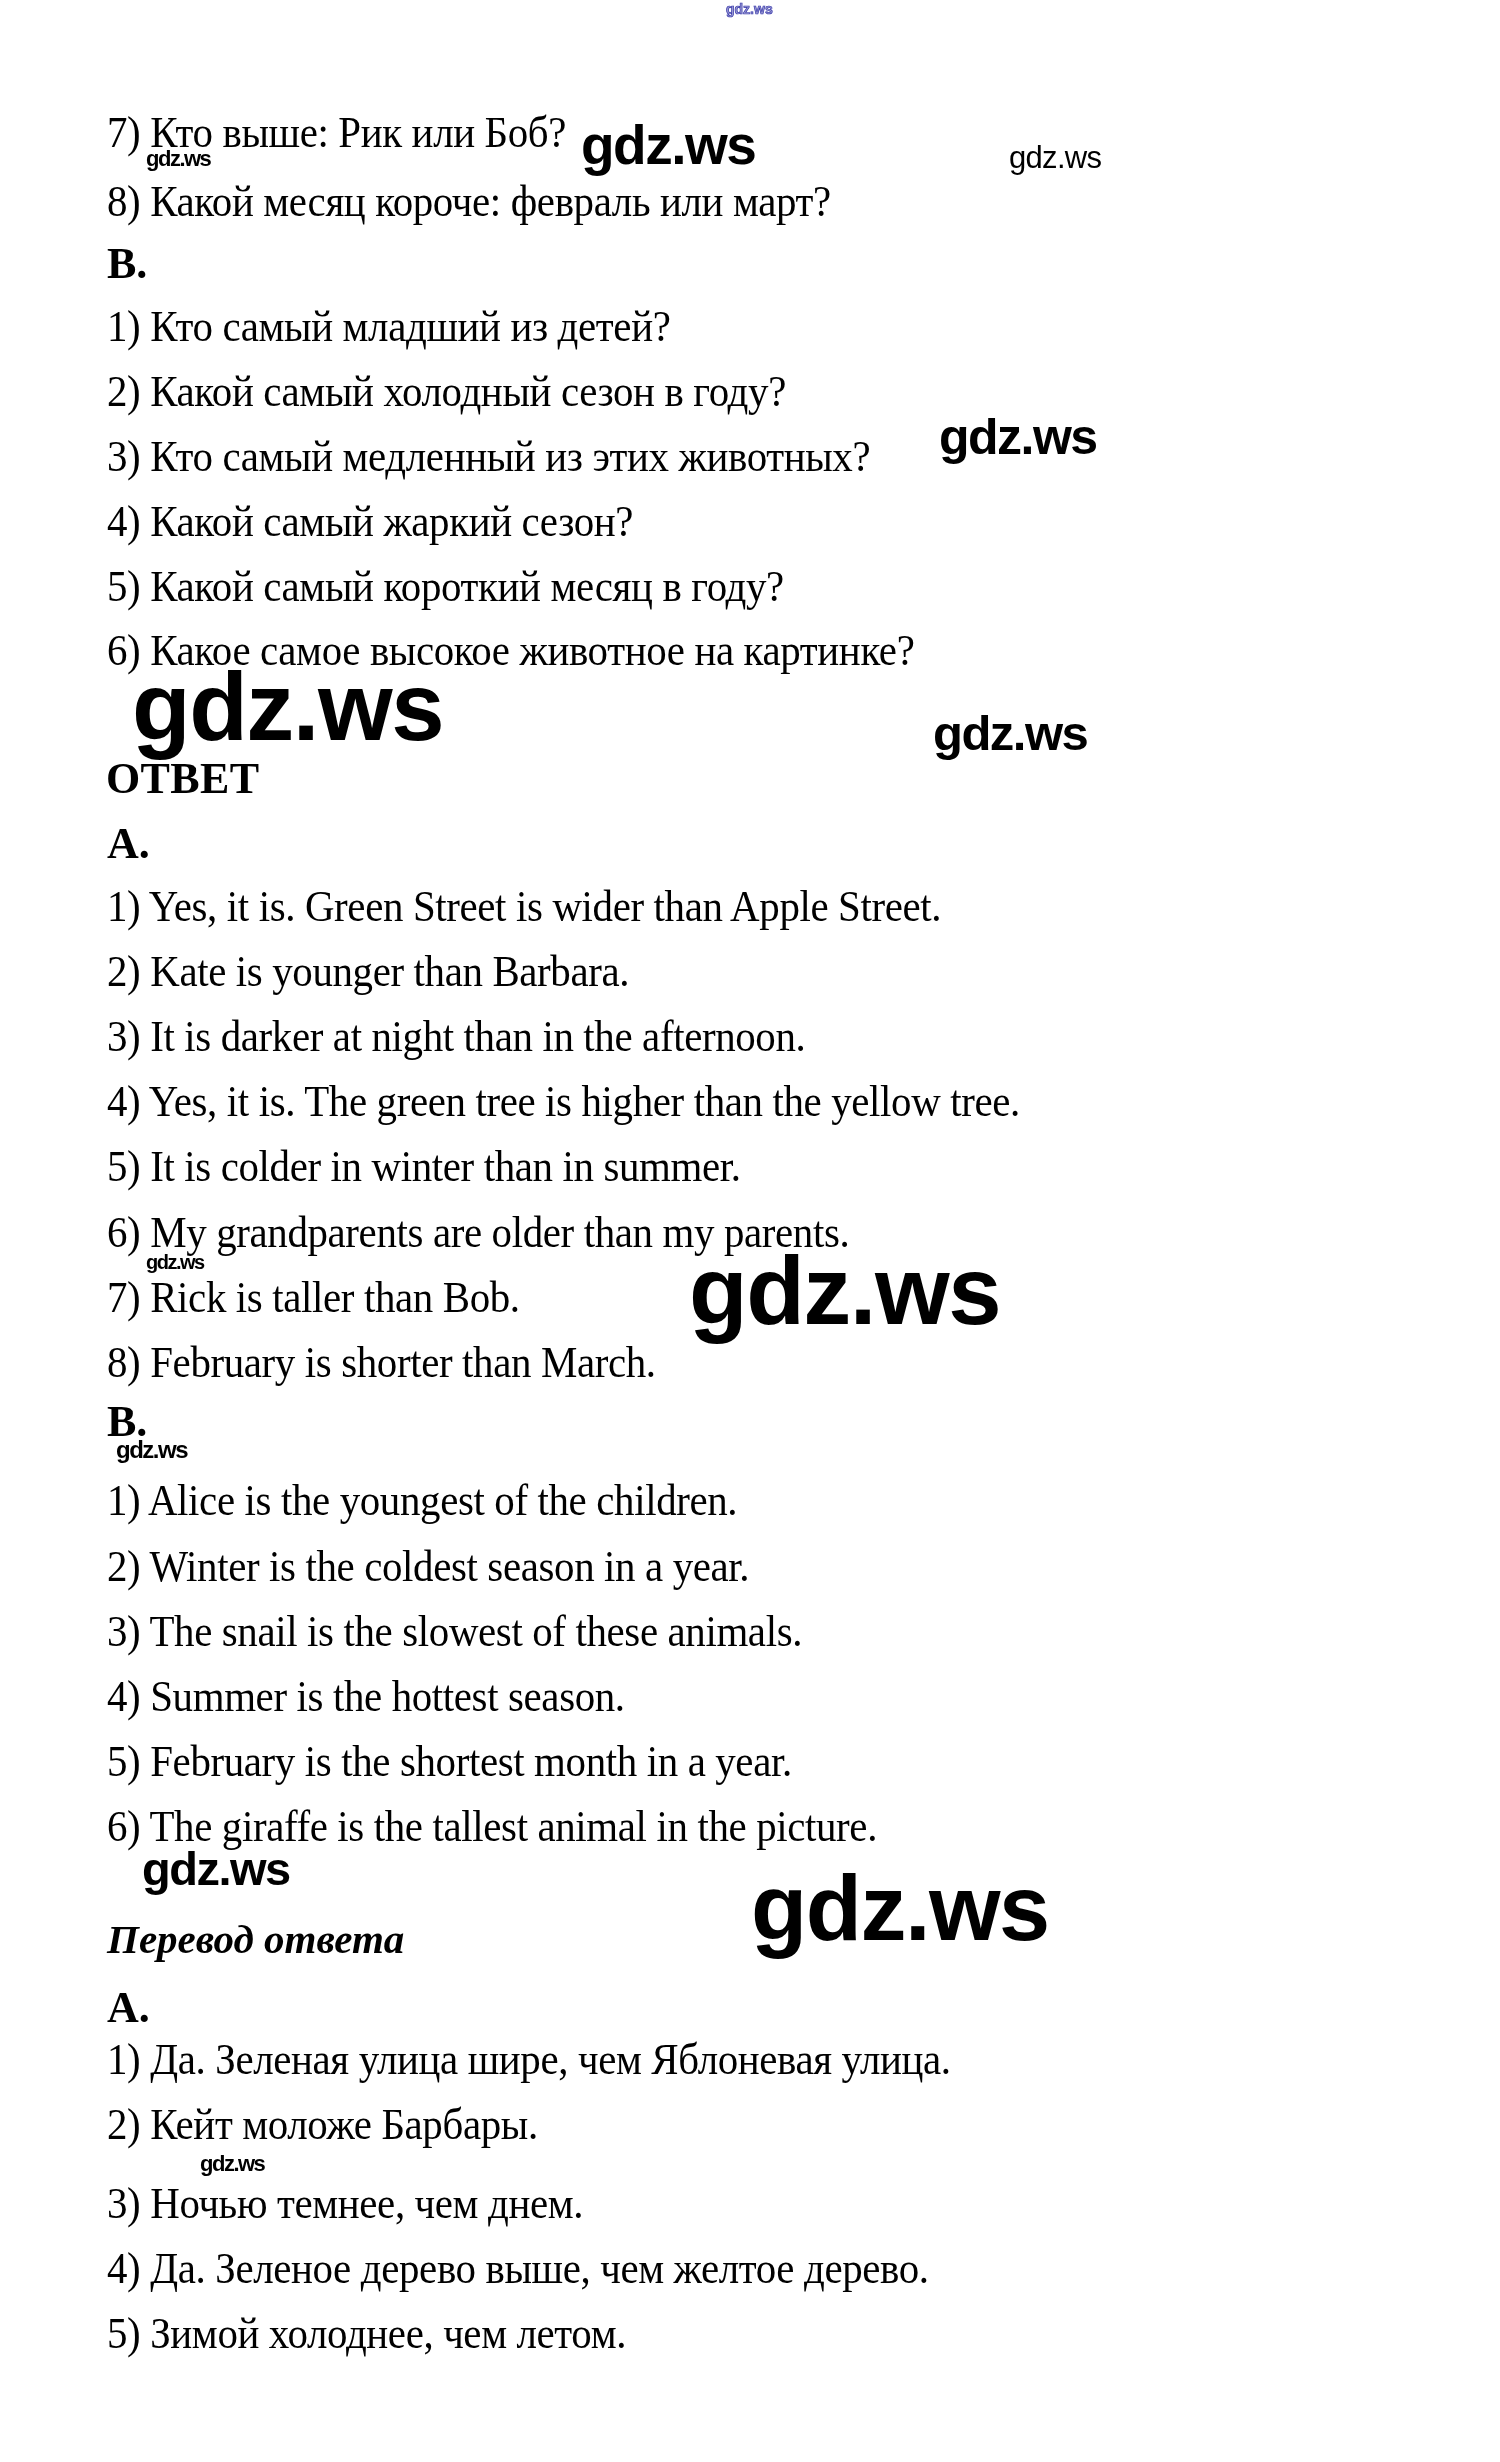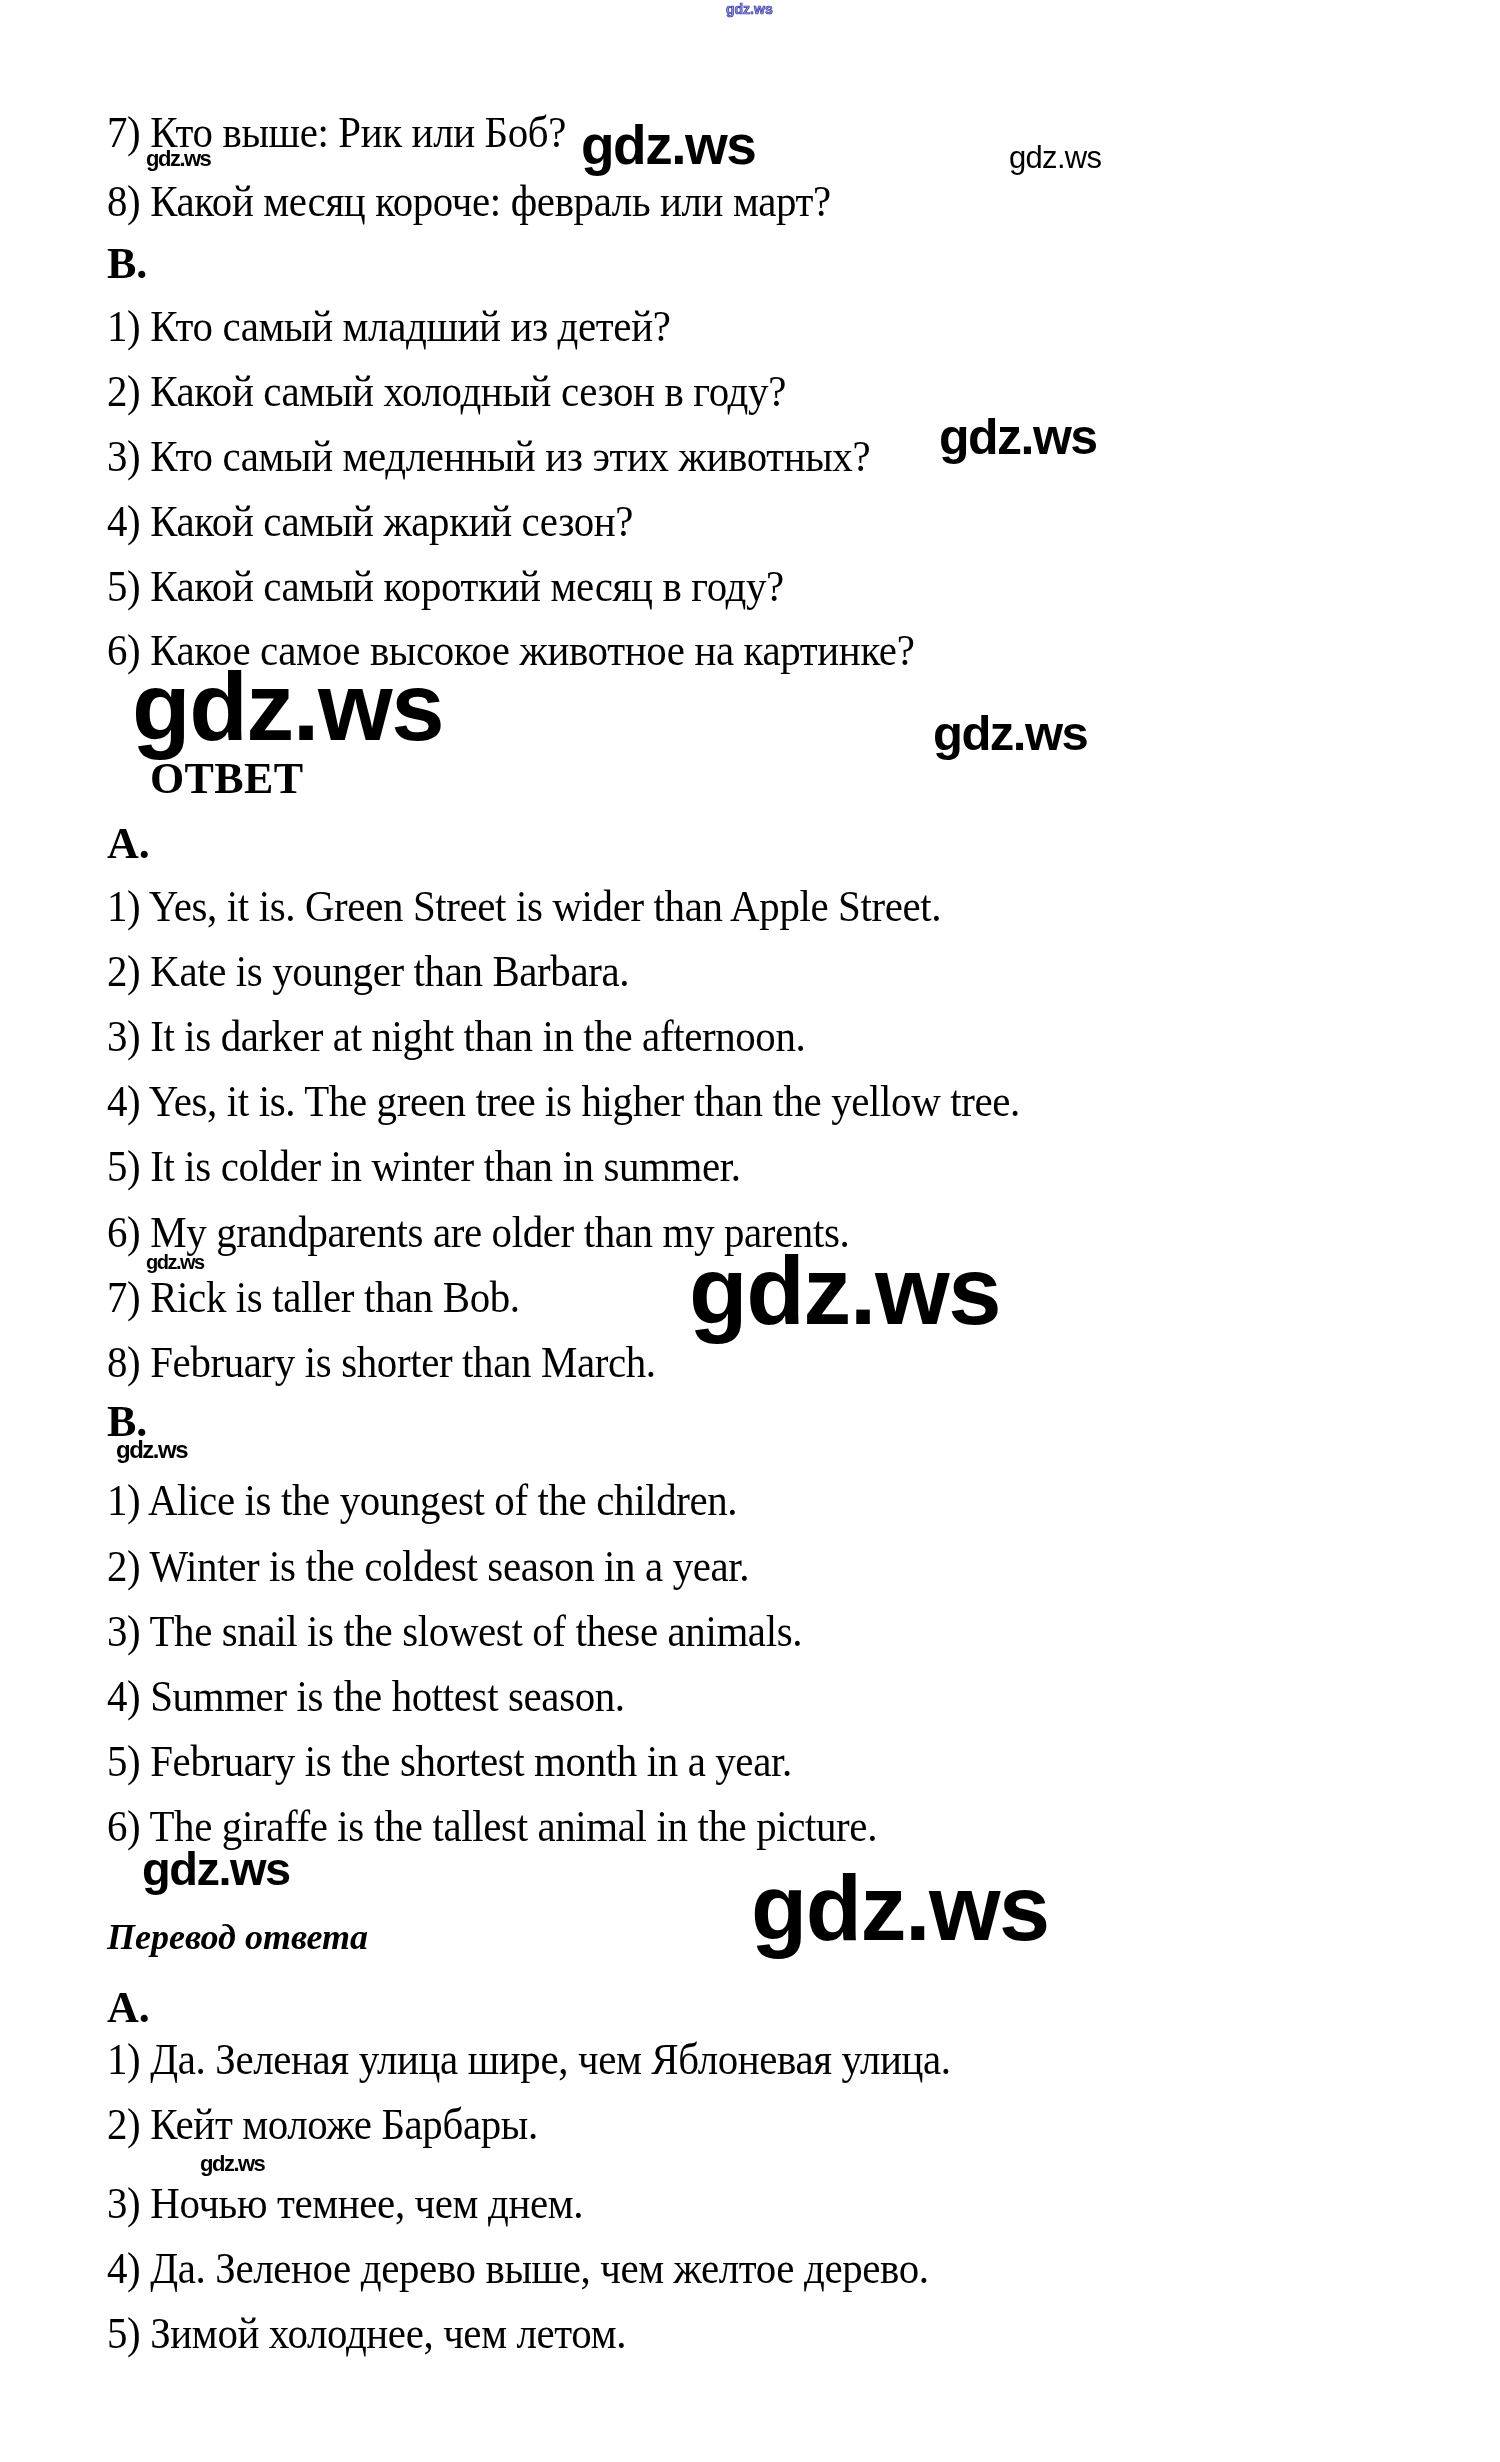--- a/index.html
+++ b/index.html
@@ -18,25 +18,25 @@
     font-size:44px;letter-spacing:-0.4px;
     transform:scaleX(0.93);transform-origin:0 0;
   }
   
   .hdg{
     font-family:"Liberation Serif",serif;
     font-size:44px;font-weight:bold;
   }
   .caps{
     font-family:"Liberation Serif",serif;
-    font-size:44px;font-weight:bold;letter-spacing:0.4px;margin-left:44px;
+    font-size:44px;font-weight:bold;letter-spacing:0.4px;
   }
   .ital{
     font-family:"Liberation Serif",serif;
-    font-size:36px;font-weight:bold;font-style:italic;
+    font-size:41px;font-weight:bold;font-style:italic;
   }
   
   .wm{
     font-family:"Liberation Sans",sans-serif;
     font-weight:600;letter-spacing:-1.5px;color:#000;
   }
   .wm-reg{
     font-family:"Liberation Sans",sans-serif;
     font-weight:400;letter-spacing:-0.7px;color:#000;
   }

